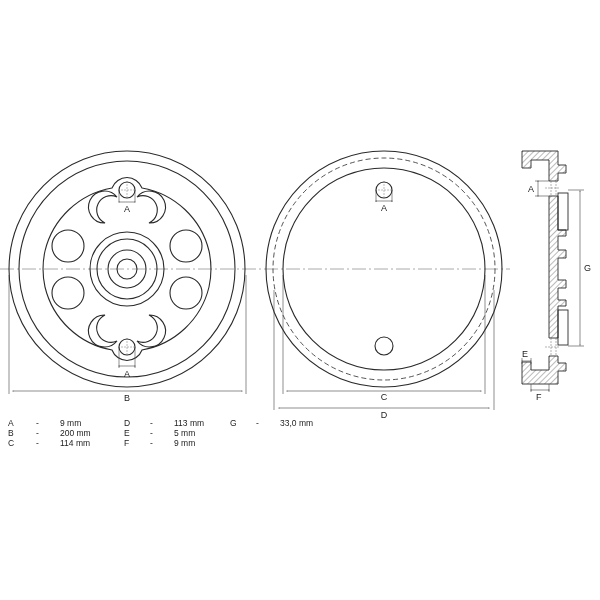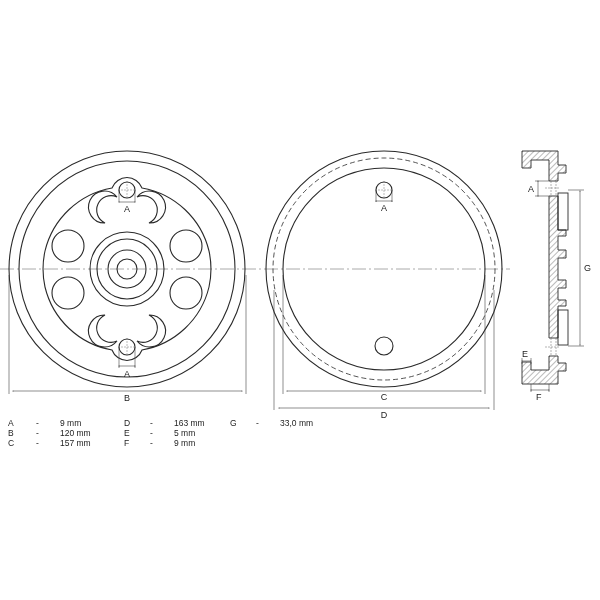--- a/index.html
+++ b/index.html
@@ -147,31 +147,31 @@
 
 <div class="legend">
   <div class="legend-row" style="left:0;top:0;">
     <span style="left:0">A</span>
     <span style="left:28px">-</span>
     <span style="left:52px">9 mm</span>
   </div>
   <div class="legend-row" style="left:0;top:10px;">
     <span style="left:0">B</span>
     <span style="left:28px">-</span>
-    <span style="left:52px">120 mm</span>
+    <span style="left:52px">200 mm</span>
   </div>
   <div class="legend-row" style="left:0;top:20px;">
     <span style="left:0">C</span>
     <span style="left:28px">-</span>
-    <span style="left:52px">157 mm</span>
+    <span style="left:52px">114 mm</span>
   </div>
   <div class="legend-row" style="left:116px;top:0;">
     <span style="left:0">D</span>
     <span style="left:26px">-</span>
-    <span style="left:50px">163 mm</span>
+    <span style="left:50px">113 mm</span>
   </div>
   <div class="legend-row" style="left:116px;top:10px;">
     <span style="left:0">E</span>
     <span style="left:26px">-</span>
     <span style="left:50px">5 mm</span>
   </div>
   <div class="legend-row" style="left:116px;top:20px;">
     <span style="left:0">F</span>
     <span style="left:26px">-</span>
     <span style="left:50px">9 mm</span>

